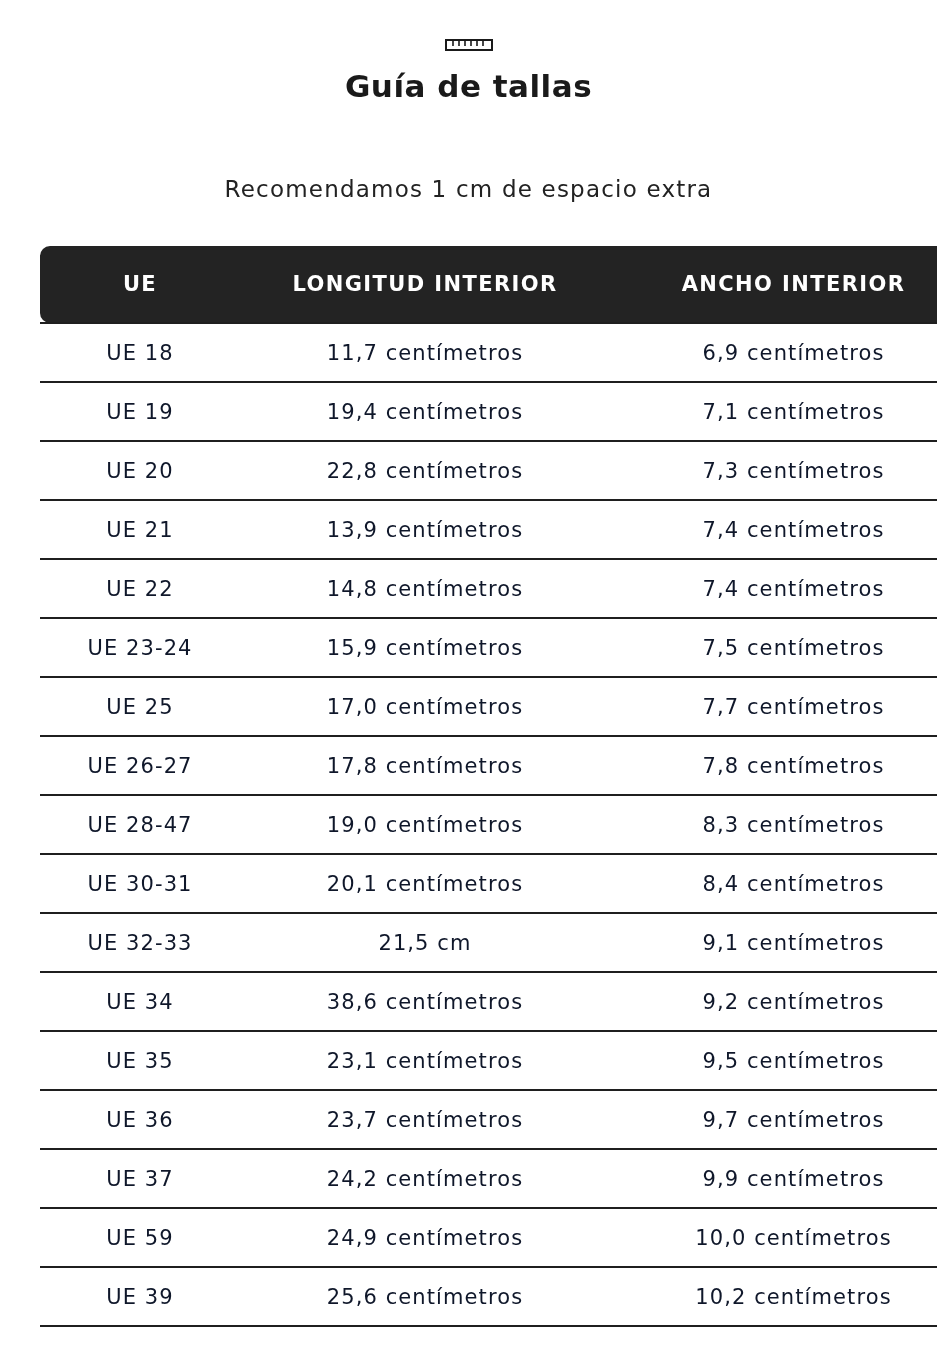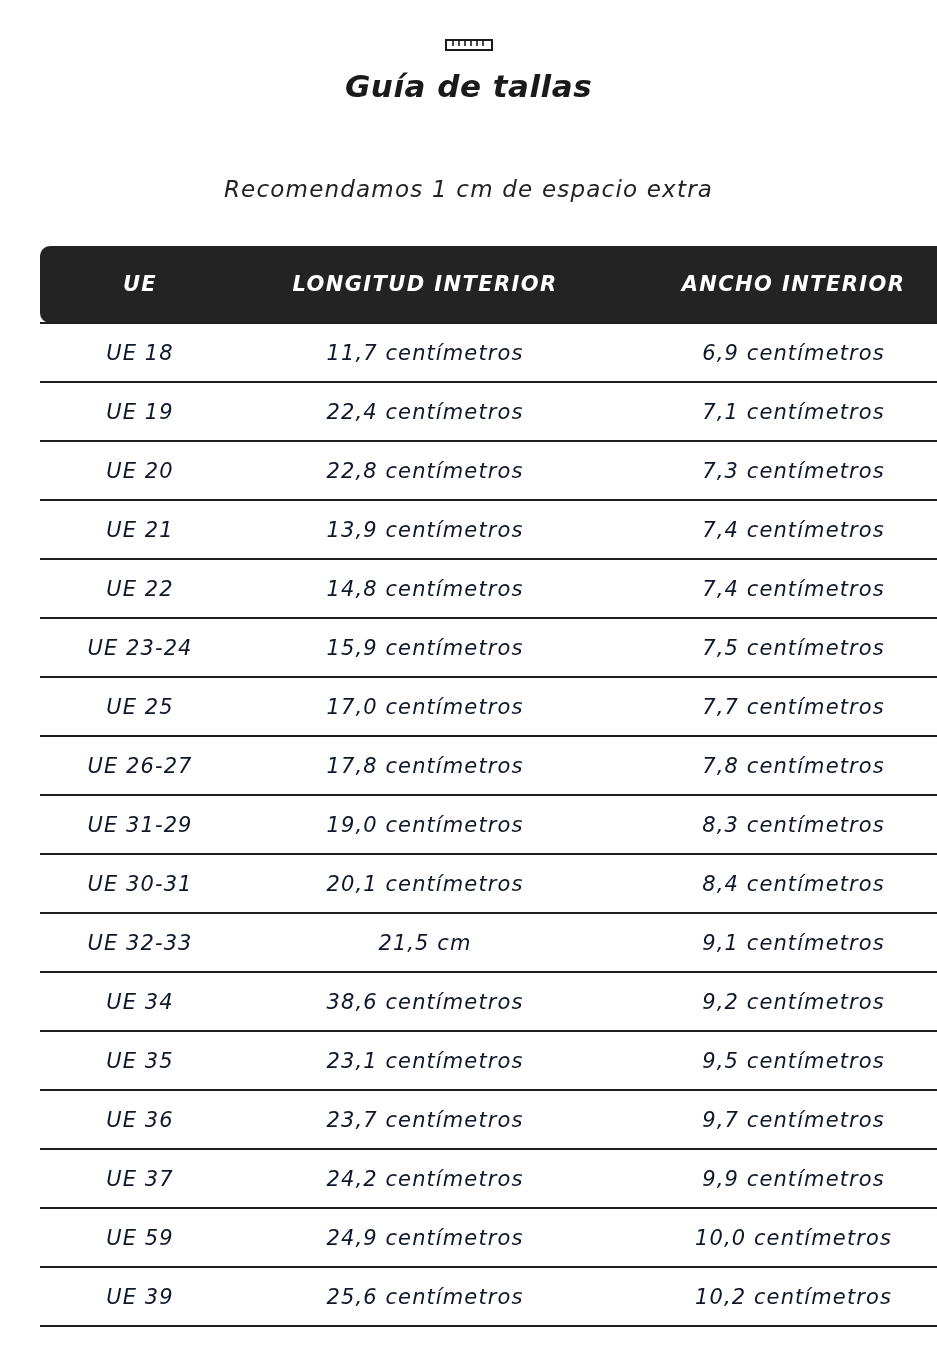--- a/index.html
+++ b/index.html
@@ -12,21 +12,20 @@
     min-height: 1358px;
     font-family: "DejaVu Sans", sans-serif;
     color: #1a1a1a;
     overflow: hidden;
   }
   .page {
     position: relative;
     width: 937px;
     min-height: 1358px;
     box-sizing: border-box;
-    font-style: italic;
   }
   .ruler-icon {
     display: block;
     margin: 0 auto;
     padding-top: 36px;
     width: 48px;
     height: 18px;
   }
   .title {
     text-align: center;
@@ -131,21 +130,21 @@
         </tr>
       </thead>
       <tbody id="table-body">
           <tr>
             <td>UE 18</td>
             <td>11,7 centímetros</td>
             <td>6,9 centímetros</td>
           </tr>
           <tr>
             <td>UE 19</td>
-            <td>22,4 centímetros</td>
+            <td>19,4 centímetros</td>
             <td>7,1 centímetros</td>
           </tr>
           <tr>
             <td>UE 20</td>
             <td>22,8 centímetros</td>
             <td>7,3 centímetros</td>
           </tr>
           <tr>
             <td>UE 21</td>
             <td>13,9 centímetros</td>
@@ -165,21 +164,21 @@
             <td>UE 25</td>
             <td>17,0 centímetros</td>
             <td>7,7 centímetros</td>
           </tr>
           <tr>
             <td>UE 26-27</td>
             <td>17,8 centímetros</td>
             <td>7,8 centímetros</td>
           </tr>
           <tr>
-            <td>UE 31-29</td>
+            <td>UE 28-47</td>
             <td>19,0 centímetros</td>
             <td>8,3 centímetros</td>
           </tr>
           <tr>
             <td>UE 30-31</td>
             <td>20,1 centímetros</td>
             <td>8,4 centímetros</td>
           </tr>
           <tr>
             <td>UE 32-33</td>

